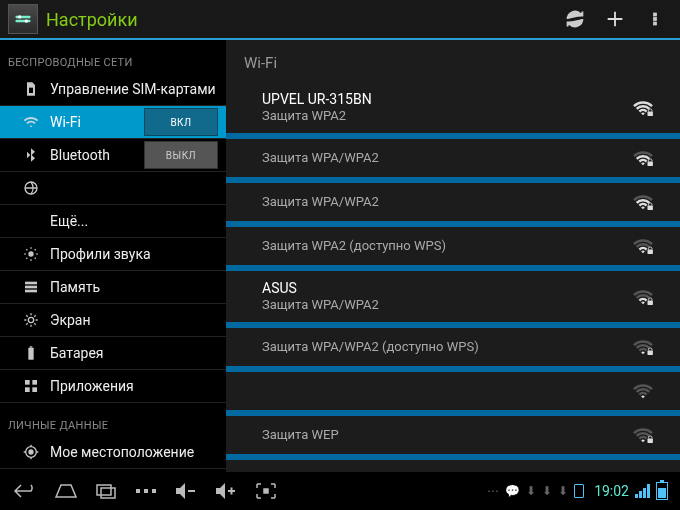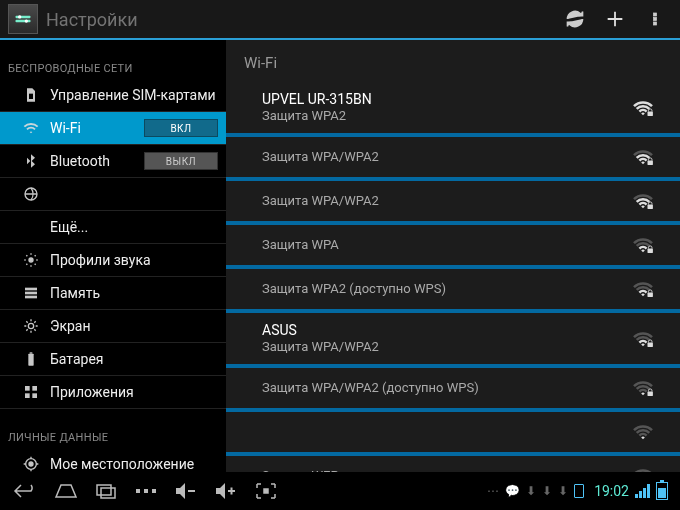--- a/index.html
+++ b/index.html
@@ -2,43 +2,43 @@
 <html><head>
 <meta charset="utf-8">
 <style>
   * { margin: 0; padding: 0; box-sizing: border-box; }
   body { width: 680px; height: 510px; background: #000; font-family: Roboto, Arial, sans-serif; overflow: hidden; color: #fff; }
   .root { display: flex; flex-direction: column; width: 100%; height: 100%; }
   
   .header { height: 40px; background: #181818; display: flex; align-items: center; border-bottom: 2px solid #2a9fd6; }
   .app-icon { width: 30px; height: 30px; margin: 0 8px; background: linear-gradient(#4a4a4a,#2a2a2a); border: 1px solid #555; display:flex; align-items:center; justify-content:center; }
   .app-icon svg { width: 20px; height: 20px; }
-  .header-title { flex:1; font-size: 18px; color: #737373; }
+  .header-title { flex:1; font-size: 18px; color: #84cc16; }
   .header-actions { display:flex; gap: 18px; align-items:center; padding-right:14px; }
   .header-icon { width:22px; height:22px; display:flex; align-items:center; justify-content:center; cursor:pointer; }
   .header-icon svg { stroke:#ccc; fill:#ccc; }
   
   .body { flex:1; display:flex; background:#1a1a1a; overflow:hidden; }
   
   .sidebar { width: 226px; background: #000; overflow-y:auto; scrollbar-width:none; }
   .sidebar::-webkit-scrollbar{display:none;}
-  .section-header { font-size:11px; color:#888; padding: 22px 8px 4px; letter-spacing: .3px; }
+  .section-header { font-size:11px; color:#888; padding: 16px 8px 4px; letter-spacing: .3px; }
   .nav-item { display:flex; align-items:center; height:33px; padding: 0 8px 0 22px; border-bottom:1px solid #222; cursor:pointer; font-size:14px; color:#eee; }
   .nav-item.selected { background:#0099cc; color:#fff; }
   .nav-item .nav-ico { width:18px; height:18px; margin-right:10px; display:flex; align-items:center; justify-content:center; opacity:.9; }
   .nav-item .nav-label { flex:1; white-space:nowrap; overflow:hidden; text-overflow:ellipsis; }
   .nav-item.indent .nav-label { margin-left:28px; }
-  .toggle { height:18px; width:74px; background:#555; font-size:10px; color:#ccc; display:flex; align-items:center; justify-content:center; border:1px solid #333; letter-spacing:.5px; }
+  .toggle { height:28px; width:74px; background:#555; font-size:10px; color:#ccc; display:flex; align-items:center; justify-content:center; border:1px solid #333; letter-spacing:.5px; }
   .toggle.on { background:#116a8b; color:#fff; border:1px solid #0b4a60; }
   
   .content { flex:1; background:#1c1c1c; display:flex; flex-direction:column; overflow:hidden; }
   .content-title { font-size:15px; color:#999; padding:14px 18px 10px; }
   .wifi-list { flex:1; overflow-y:auto; scrollbar-width:none; }
   .wifi-list::-webkit-scrollbar{display:none;}
-  .wifi-item { display:flex; align-items:center; padding: 8px 26px 8px 36px; border-bottom:4px solid #0369a1; cursor:pointer; min-height:44px; }
+  .wifi-item { display:flex; align-items:center; padding: 8px 26px 8px 36px; border-bottom:6px solid #0369a1; cursor:pointer; min-height:44px; }
   .wifi-text { flex:1; }
   .wifi-name { font-size:14px; color:#fff; line-height:1.3; }
   .wifi-sec { font-size:13px; color:#aaa; line-height:1.3; }
   .wifi-signal { width:22px; height:18px; }
   
   .navbar { height:38px; background:#000; display:flex; align-items:center; padding: 0 6px; font-size:12px; color:#aaa; }
   .nav-btn { width:40px; height:30px; display:flex; align-items:center; justify-content:center; cursor:pointer;}
   .dots3 { width:20px; display:flex; justify-content:space-between;}
   .dots3 span{width:4px;height:4px;background:#bbb;}
   .nav-spacer { flex:1; }
@@ -231,34 +231,20 @@
     <path d="M7 13a7 7 0 0110 0l-2 2a4.2 4.2 0 00-6 0z" fill="#ddd"></path>
     <path d="M4 10a11.3 11.3 0 0116 0l-2 2a8.5 8.5 0 00-12 0z" fill="#ddd"></path>
     <path d="M1 7a15.5 15.5 0 0122 0l-2 2a12.7 12.7 0 00-18 0z" fill="#555"></path>
     <rect x="17" y="14" width="6" height="5" fill="#ddd" rx="1"></rect>
                 <path d="M18 14v-1a2 2 0 014 0v1" stroke="#ddd" stroke-width="1" fill="none"></path>
   </svg></div>
           </div>
           <div class="wifi-item">
             <div class="wifi-text">
 
-      <div class="wifi-sec">Защита WPA</div>
-    </div>
-    <div class="wifi-signal"><svg viewBox="0 0 24 20" width="22" height="18">
-    <path d="M12 18l-2-2a3 3 0 014 0z" fill="#ddd"></path>
-    <path d="M7 13a7 7 0 0110 0l-2 2a4.2 4.2 0 00-6 0z" fill="#ddd"></path>
-    <path d="M4 10a11.3 11.3 0 0116 0l-2 2a8.5 8.5 0 00-12 0z" fill="#555"></path>
-    <path d="M1 7a15.5 15.5 0 0122 0l-2 2a12.7 12.7 0 00-18 0z" fill="#555"></path>
-    <rect x="17" y="14" width="6" height="5" fill="#ddd" rx="1"></rect>
-                <path d="M18 14v-1a2 2 0 014 0v1" stroke="#ddd" stroke-width="1" fill="none"></path>
-  </svg></div>
-          </div>
-          <div class="wifi-item">
-            <div class="wifi-text">
-
       <div class="wifi-sec">Защита WPA2 (доступно WPS)</div>
     </div>
     <div class="wifi-signal"><svg viewBox="0 0 24 20" width="22" height="18">
     <path d="M12 18l-2-2a3 3 0 014 0z" fill="#ddd"></path>
     <path d="M7 13a7 7 0 0110 0l-2 2a4.2 4.2 0 00-6 0z" fill="#ddd"></path>
     <path d="M4 10a11.3 11.3 0 0116 0l-2 2a8.5 8.5 0 00-12 0z" fill="#555"></path>
     <path d="M1 7a15.5 15.5 0 0122 0l-2 2a12.7 12.7 0 00-18 0z" fill="#555"></path>
     <rect x="17" y="14" width="6" height="5" fill="#ddd" rx="1"></rect>
                 <path d="M18 14v-1a2 2 0 014 0v1" stroke="#ddd" stroke-width="1" fill="none"></path>
   </svg></div>

